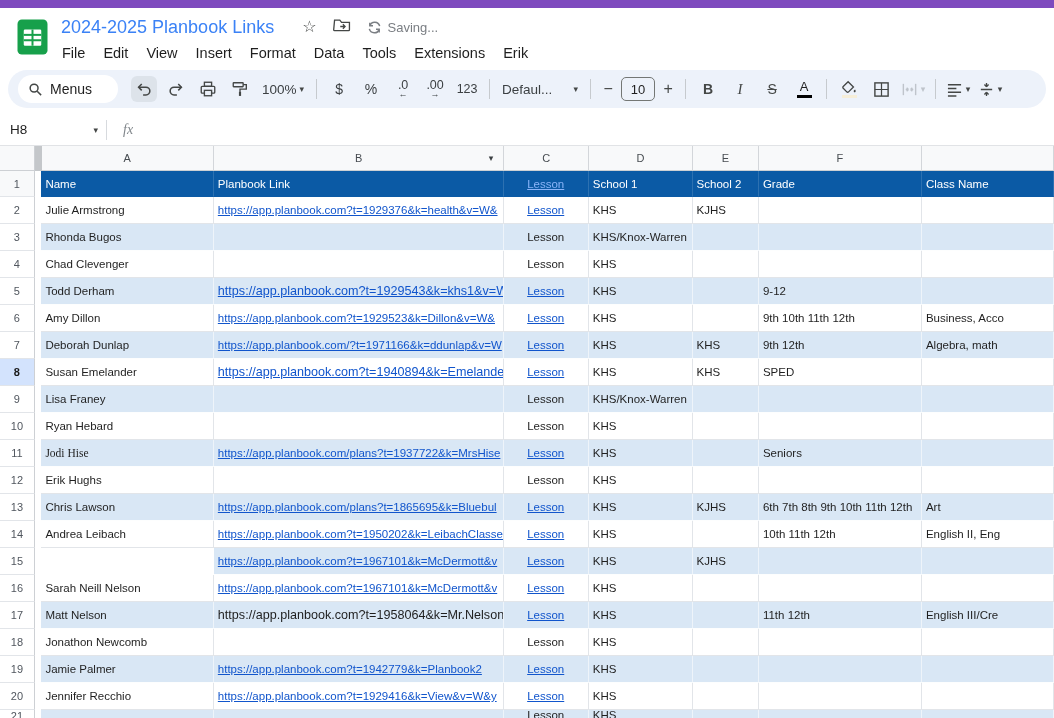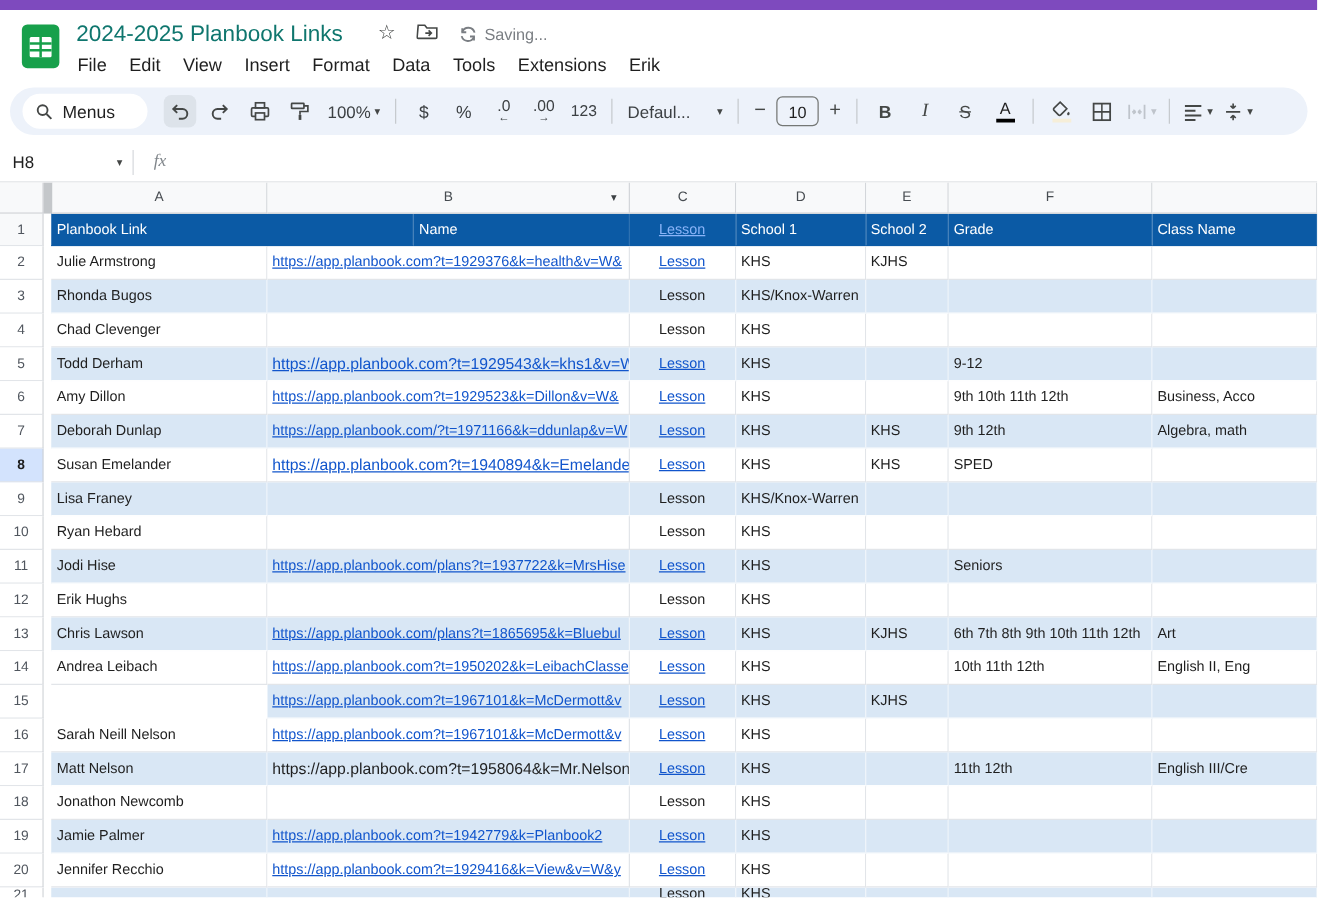--- a/index.html
+++ b/index.html
@@ -8,21 +8,21 @@
   .screen { position: relative; width: 1054px; height: 718px; overflow: hidden; background:#fff; }
 
   
   .purple-strip { height: 8px; background: #7e4abe; }
 
   
   .header { display: flex; align-items: flex-start; padding: 6px 0 0 16px; height: 58px; }
   .logo { width: 33px; height: 40px; margin-top: 3px; }
   .header-main { margin-left: 12px; }
   .title-row { display: flex; align-items: center; gap: 14px; height: 26px; }
-  .doc-title { font-size: 18px; color: #0f766e; white-space: nowrap; }
+  .doc-title { font-size: 18px; color: #3b82f6; white-space: nowrap; }
   .title-icons { display: flex; align-items: center; gap: 16px; margin-left: 14px; }
   .star { font-size: 16px; color: #444746; line-height: 1; }
   .saving { display: flex; align-items: center; gap: 6px; color: #7a7e83; font-size: 13px; }
   .menubar { display: flex; margin-top: 3px; margin-left: -8px; }
   .menubar .menu-item { font-size: 14.5px; color: #1f1f1f; padding: 2px 9px; border-radius: 6px; cursor: default; }
 
   
   .toolbar-band { padding: 4px 8px 6px 8px; }
   .toolbar { background: #edf2fa; border-radius: 20px; height: 38px; display: flex; align-items: center; padding: 0 6px 0 10px; overflow: hidden; white-space: nowrap; }
   .search-pill { background: #fff; border-radius: 18px; height: 28px; display: flex; align-items: center; gap: 7px; padding: 0 26px 0 10px; margin-right: 10px; }
@@ -284,25 +284,25 @@
         <div class="letter-cell" style="width: 90px;">C</div>
         <div class="letter-cell" style="width: 110px;">D</div>
         <div class="letter-cell" style="width: 70px;">E</div>
         <div class="letter-cell" style="width: 173px;">F</div>
         <div class="letter-cell" style="width: 140px;"></div>
       </div>
     <div id="rows-container">
         <div class="grid-row hdr-row" style="height: 26px;">
           <div class="rownum hdr1">1</div>
           <div class="row-gutter"></div>
+          <div class="cell" style="width: 183px;">
+            <span>Name</span>
+          </div>
           <div class="cell" style="width: 308px;">
             <span>Planbook Link</span>
-          </div>
-          <div class="cell" style="width: 183px;">
-            <span>Name</span>
           </div>
           <div class="cell center" style="width: 90px;">
             <span class="hdr-lesson">Lesson</span>
           </div>
           <div class="cell" style="width: 110px;">
             <span>School 1</span>
           </div>
           <div class="cell" style="width: 70px;">
             <span>School 2</span>
           </div>
@@ -490,21 +490,21 @@
           <div class="cell" style="width: 110px;">
             <span>KHS</span>
           </div>
           <div class="cell" style="width: 70px;"></div>
           <div class="cell" style="width: 173px;"></div>
           <div class="cell" style="width: 140px;"></div>
         </div>
         <div class="grid-row row-banded" style="height: 27px;">
           <div class="rownum">11</div>
           <div class="row-gutter"></div>
-          <div class="cell" style="width: 183px;">
+          <div class="cell" style="width: 183px; font-family: Liberation Serif, serif;">
             <span>Jodi Hise</span>
           </div>
           <div class="cell" style="width: 308px;">
             <span class="link-text">https://app.planbook.com/plans?t=1937722&amp;k=MrsHise</span>
           </div>
           <div class="cell center" style="width: 90px;">
             <span class="link-text">Lesson</span>
           </div>
           <div class="cell" style="width: 110px;">
             <span>KHS</span>

